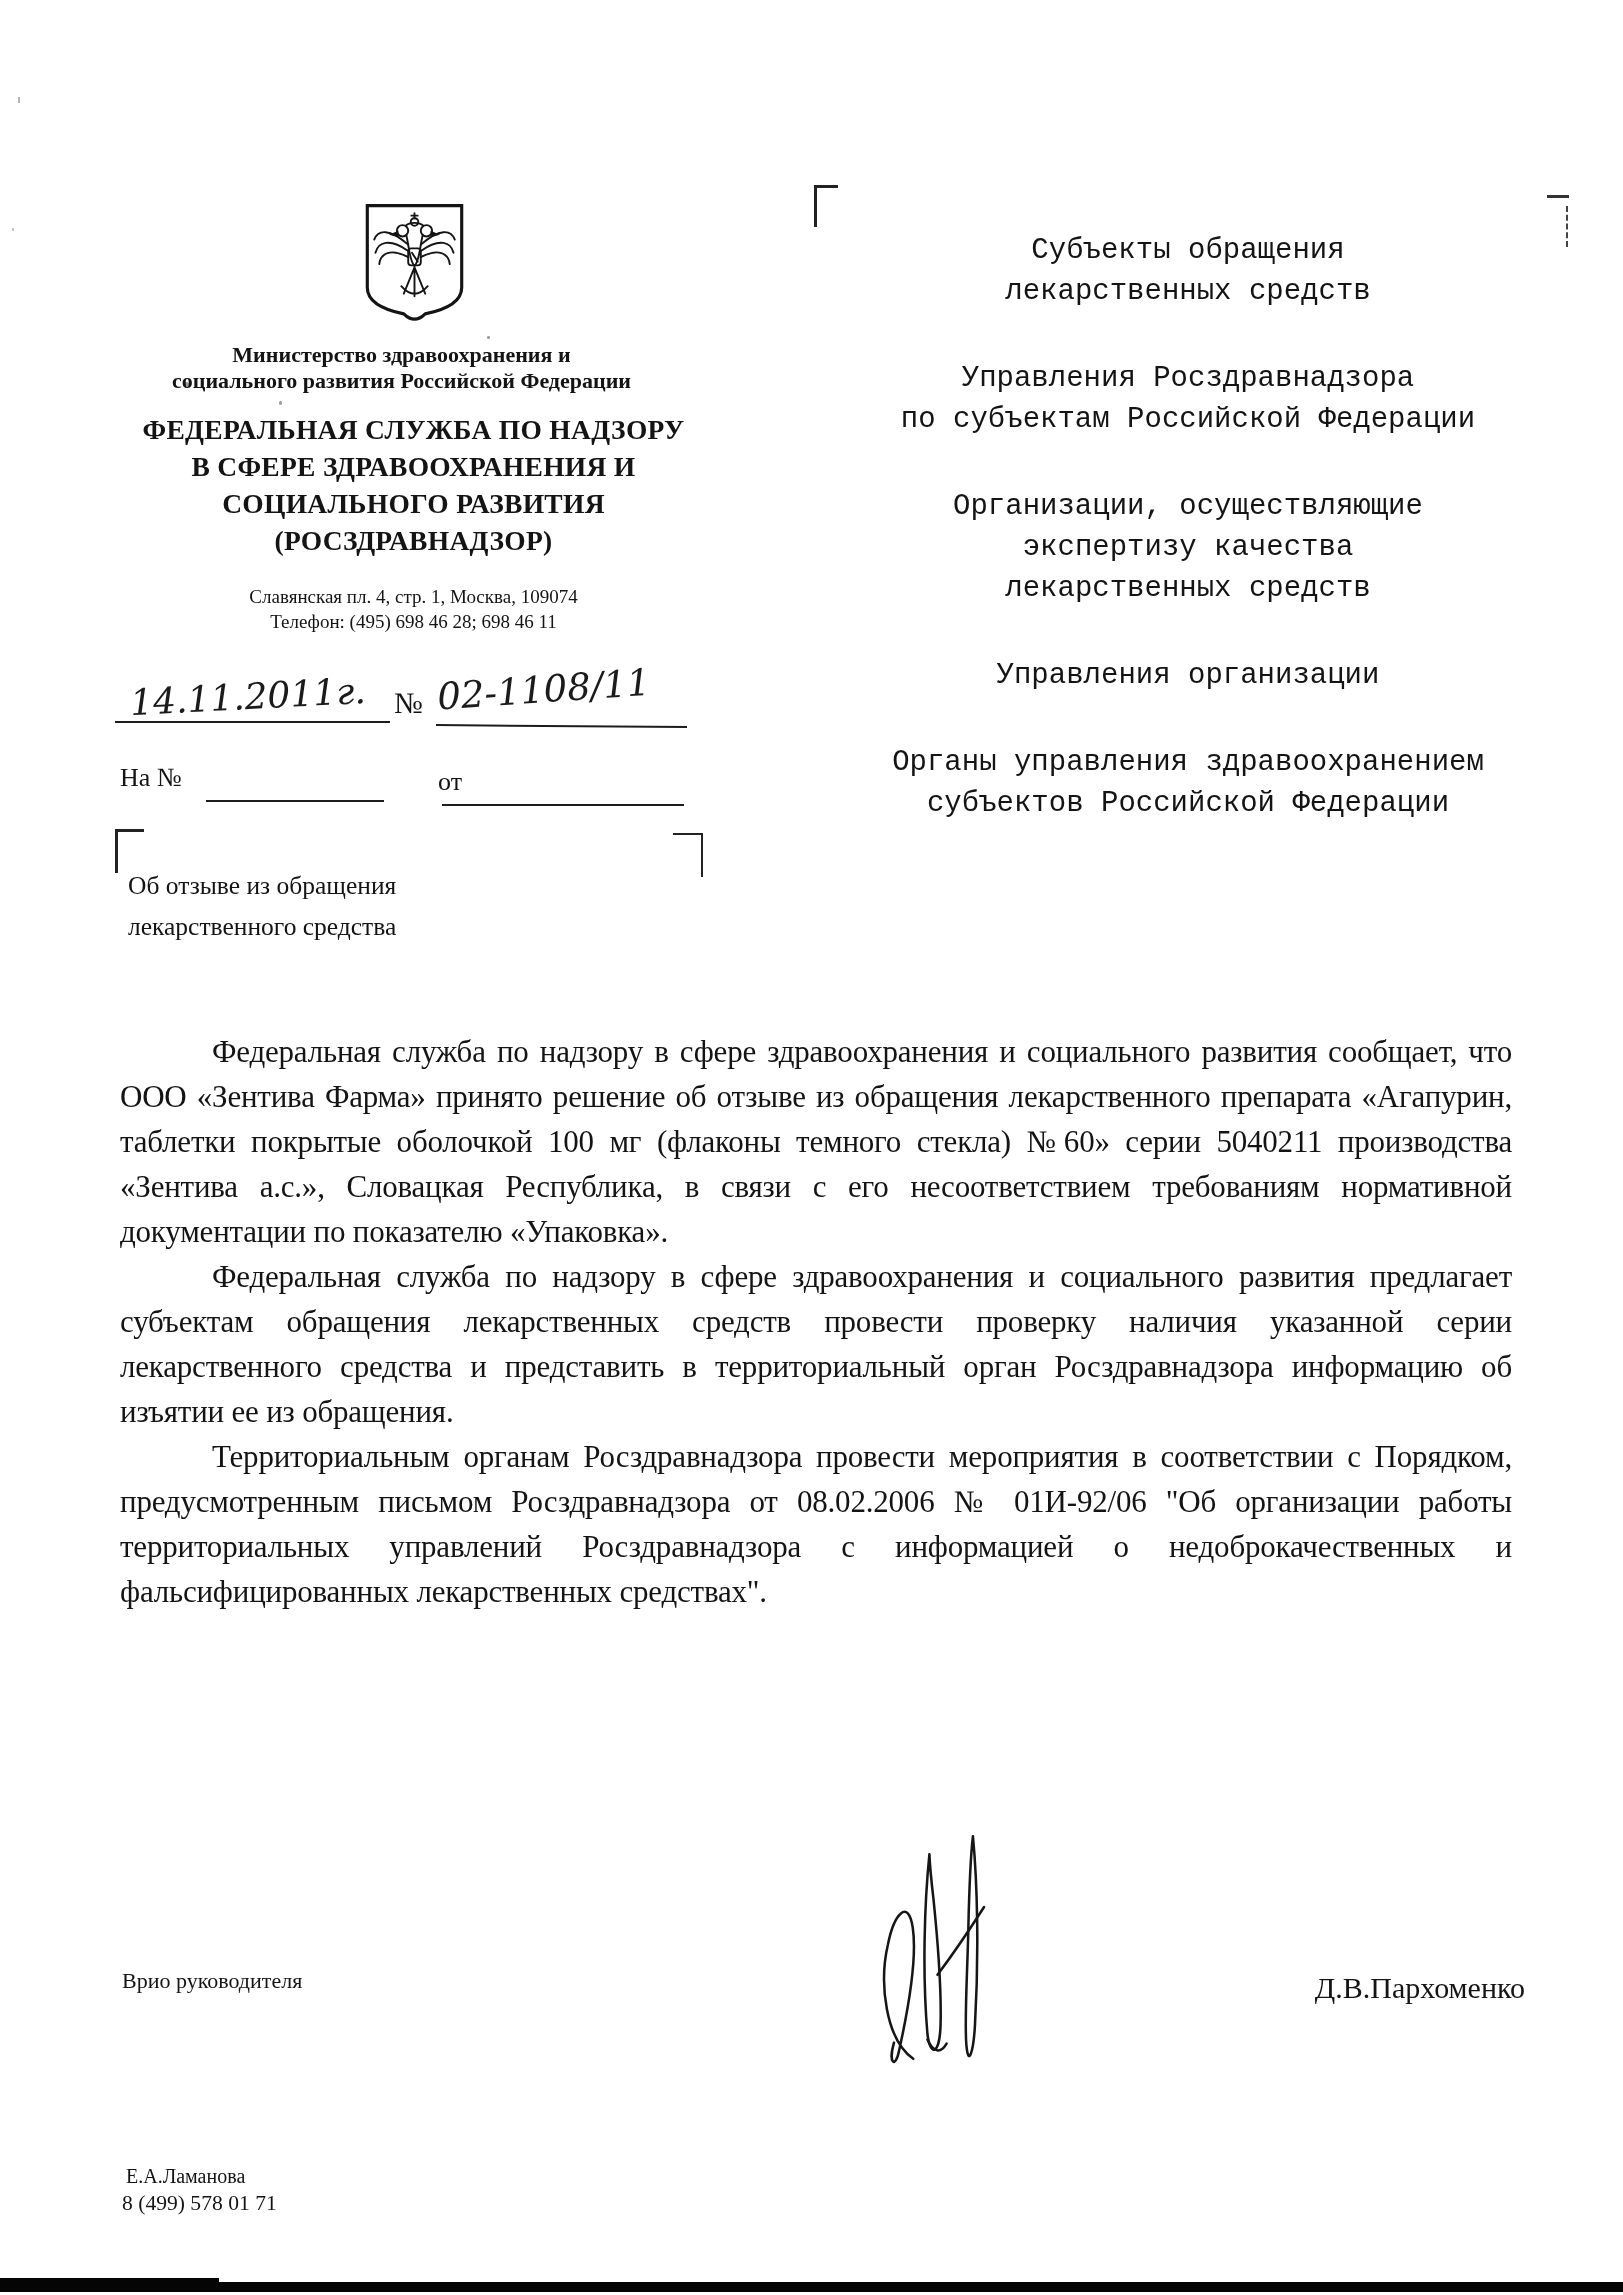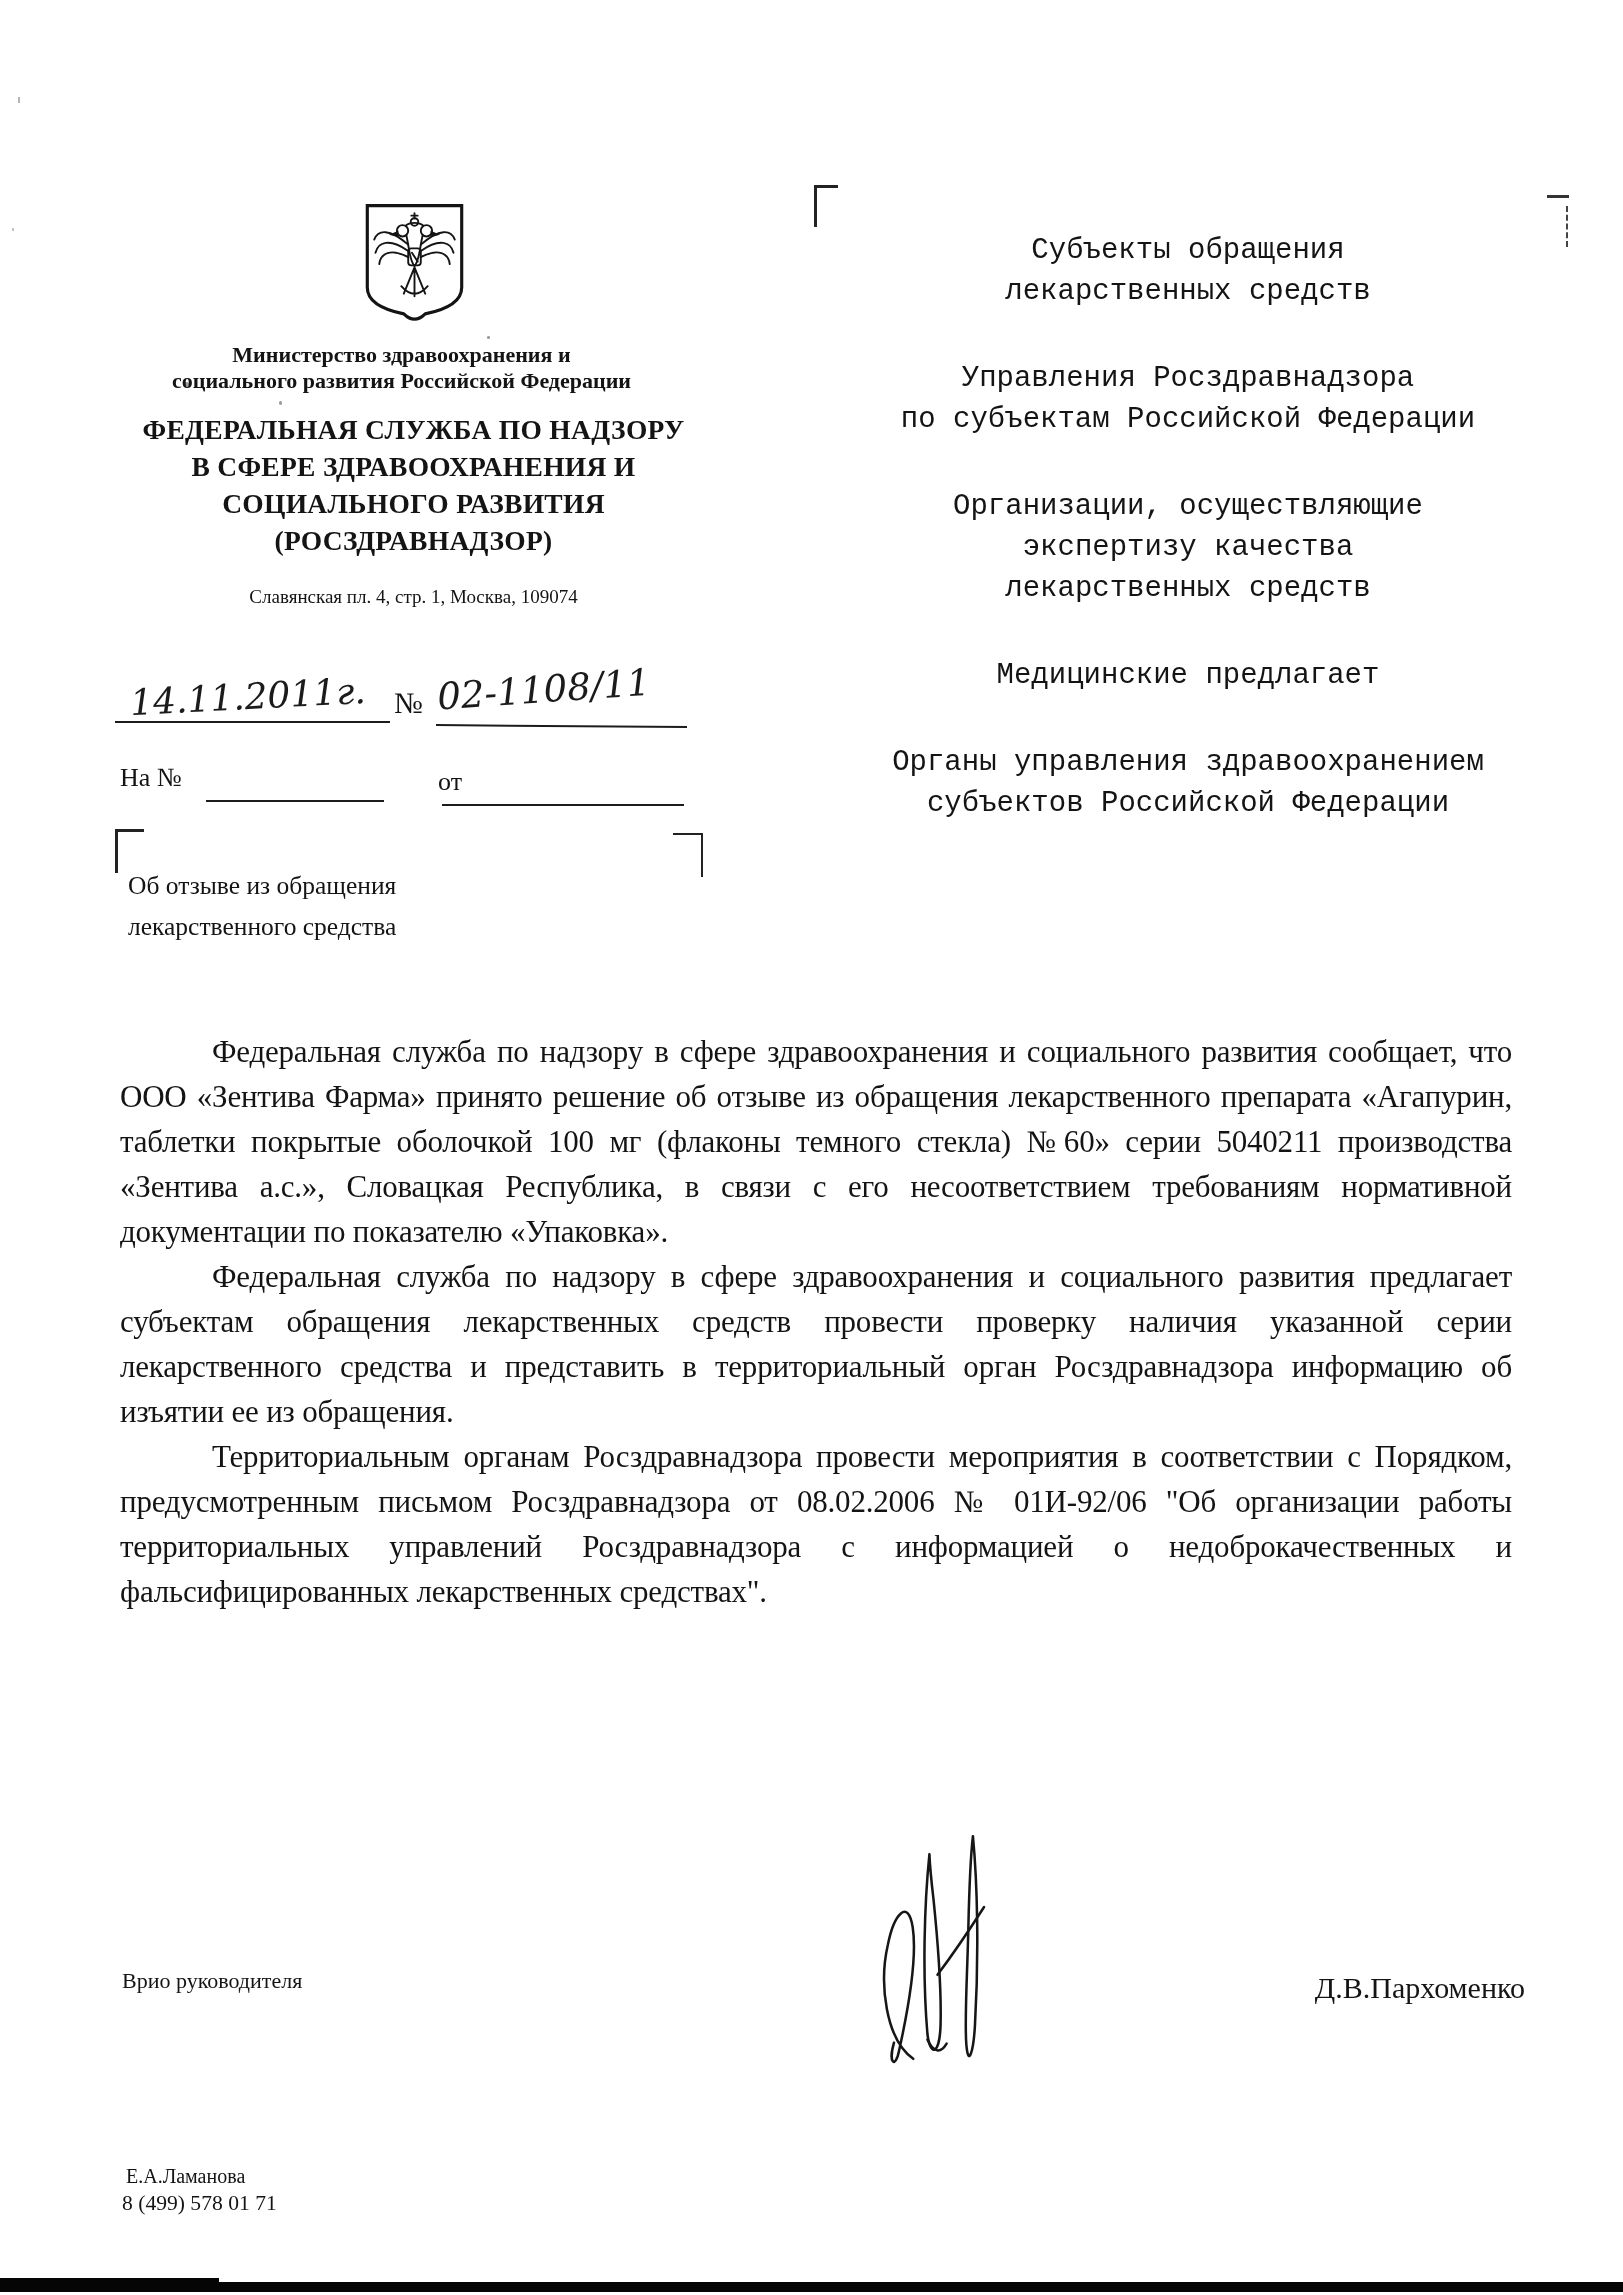--- a/index.html
+++ b/index.html
@@ -135,20 +135,21 @@
     </g>
   </svg>
 
   <div class="abs ministry center pre">Министерство здравоохранения и
 социального развития Российской Федерации</div>
   <div class="abs service-name center pre">ФЕДЕРАЛЬНАЯ СЛУЖБА ПО НАДЗОРУ
 В СФЕРЕ ЗДРАВООХРАНЕНИЯ И
 СОЦИАЛЬНОГО РАЗВИТИЯ
 (РОСЗДРАВНАДЗОР)</div>
   <div class="abs address-line center">Славянская пл. 4, стр. 1, Москва, 109074</div>
+  <div class="abs phone-line center">Телефон: (495) 698 46 28; 698 46 11</div>
 
   <div class="abs date-hw handwriting">14.11.2011г.</div>
   <div class="abs rule rule-date"></div>
   <div class="abs num-sign">№</div>
   <div class="abs num-hw handwriting">02-1108/11</div>
   <div class="abs rule rule-num"></div>
 
   <div class="abs na-no">На №</div>
   <div class="abs rule rule-na"></div>
   <div class="abs ot">от</div>
@@ -164,21 +165,21 @@
 лекарственного средства</div>
 
   <div class="abs recipients">
     <div class="recipient-item">Субъекты обращения
 лекарственных средств</div>
     <div class="recipient-item">Управления Росздравнадзора
 по субъектам Российской Федерации</div>
     <div class="recipient-item">Организации, осуществляющие
 экспертизу качества
 лекарственных средств</div>
-    <div class="recipient-item">Медицинские предлагает</div>
+    <div class="recipient-item">Управления организации</div>
     <div class="recipient-item">Органы управления здравоохранением
 субъектов Российской Федерации</div>
   </div>
 
   <div class="abs body-text">
     <p>Федеральная служба по надзору в сфере здравоохранения и социального развития сообщает, что ООО «Зентива Фарма» принято решение об отзыве из обращения лекарственного препарата «Агапурин, таблетки покрытые оболочкой 100 мг (флаконы темного стекла) №60» серии 5040211 производства «Зентива а.с.», Словацкая Республика, в связи с его несоответствием требованиям нормативной документации по показателю «Упаковка».</p>
     <p>Федеральная служба по надзору в сфере здравоохранения и социального развития предлагает субъектам обращения лекарственных средств провести проверку наличия указанной серии лекарственного средства и представить в территориальный орган Росздравнадзора информацию об изъятии ее из обращения.</p>
     <p>Территориальным органам Росздравнадзора провести мероприятия в соответствии с Порядком, предусмотренным письмом Росздравнадзора от 08.02.2006 № 01И-92/06 "Об организации работы территориальных управлений Росздравнадзора с информацией о недоброкачественных и фальсифицированных лекарственных средствах".</p>
   </div>
 

